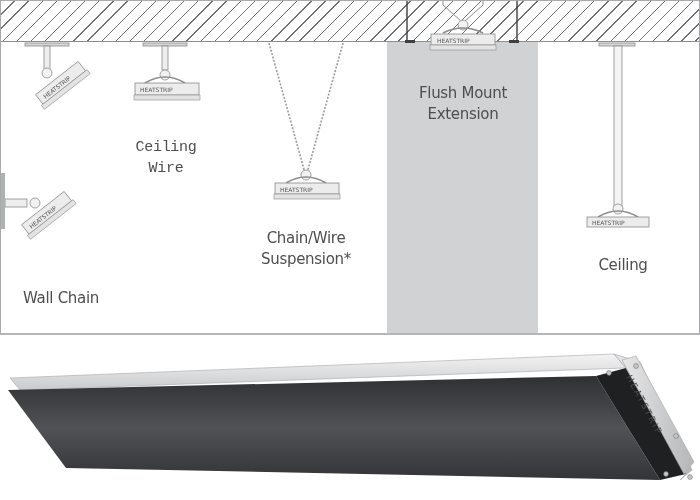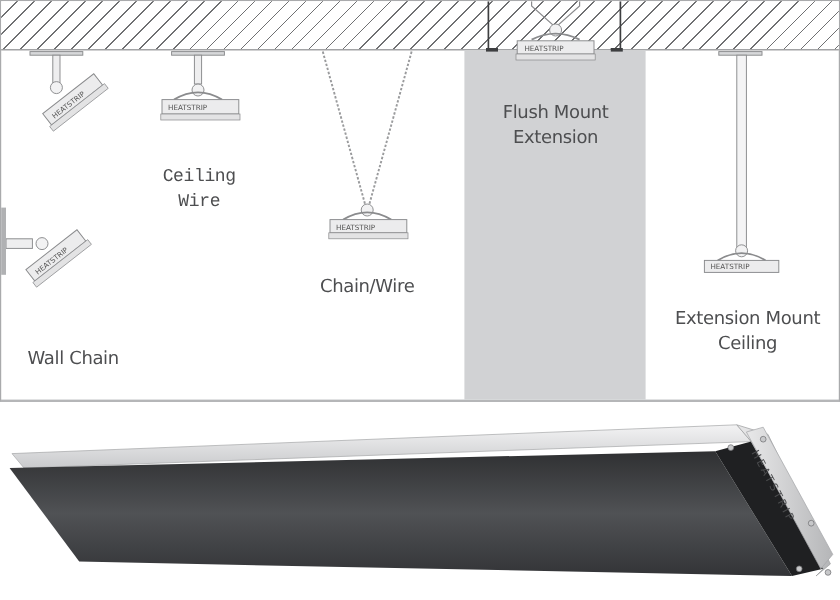--- a/index.html
+++ b/index.html
@@ -63,20 +63,21 @@
     <line x1="8" y1="2" x2="44" y2="132" stroke="#9a9b9d" stroke-width="1.6" stroke-dasharray="2 1.5"></line>
     <line x1="82" y1="2" x2="46" y2="132" stroke="#9a9b9d" stroke-width="1.6" stroke-dasharray="2 1.5"></line>
     <circle cx="45" cy="134" r="5" fill="#f2f2f3" stroke="#8a8b8d" stroke-width="0.8"></circle>
     <path d="M25 142 Q45 130 65 142" fill="none" stroke="#8a8b8d" stroke-width="1.5"></path>
     <rect x="14" y="142" width="64" height="11" fill="#ececed" stroke="#8a8b8d" stroke-width="0.8"></rect>
     <rect x="13" y="153" width="66" height="5" fill="#e3e3e4" stroke="#8a8b8d" stroke-width="0.6"></rect>
     <text x="19" y="150.5" font-size="6" fill="#555" font-family="DejaVu Sans, sans-serif">HEATSTRIP</text>
   </svg>
   <div class="label" style="left:250px;top:207px;width:110px;">
     <div>Chain/Wire</div>
+    <div>Suspension*</div>
   </div>
 
   <svg class="heater-svg" style="left:400px;top:0px" width="124" height="54" viewBox="0 0 124 54">
     <polyline points="6,0 6,40 14,40" fill="none" stroke="#3e3f41" stroke-width="1.4"></polyline>
     <polyline points="116,0 116,40 108,40" fill="none" stroke="#3e3f41" stroke-width="1.4"></polyline>
     <rect x="4" y="39" width="10" height="3" fill="#3e3f41"></rect>
     <rect x="108" y="39" width="10" height="3" fill="#3e3f41"></rect>
     <polyline points="42,0 42,4 60,20 64,20 82,4 82,0" fill="none" stroke="#8a8b8d" stroke-width="1"></polyline>
     <circle cx="62" cy="24" r="5" fill="#f2f2f3" stroke="#8a8b8d" stroke-width="0.8"></circle>
     <path d="M42 32 Q62 22 82 32" fill="none" stroke="#8a8b8d" stroke-width="1.5"></path>
@@ -91,21 +92,20 @@
 
   <svg class="heater-svg" style="left:578px;top:40px" width="90" height="190" viewBox="0 0 90 190">
     <rect x="20" y="2" width="36" height="3" fill="#d6d7d9" stroke="#8a8b8d" stroke-width="0.8"></rect>
     <rect x="35" y="5" width="8" height="160" fill="#f4f4f5" stroke="#8a8b8d" stroke-width="0.8"></rect>
     <circle cx="39" cy="168" r="5" fill="#f2f2f3" stroke="#8a8b8d" stroke-width="0.8"></circle>
     <path d="M19 176 Q39 164 59 176" fill="none" stroke="#8a8b8d" stroke-width="1.5"></path>
     <rect x="8" y="176" width="62" height="10" fill="#ececed" stroke="#8a8b8d" stroke-width="0.8"></rect>
     <text x="13" y="183.5" font-size="6" fill="#555" font-family="DejaVu Sans, sans-serif">HEATSTRIP</text>
   </svg>
   <div class="label" style="left:556px;top:234px;width:132px;">
-    <div>Extension Mount</div>
     <div>Ceiling</div>
   </div>
 </div>
 
 <svg class="product" viewBox="0 340 700 160" width="700" height="160">
   <defs>
     <linearGradient id="panelGrad" x1="0" y1="0" x2="0" y2="1">
       <stop offset="0" stop-color="#2f3032"></stop>
       <stop offset="0.5" stop-color="#505255"></stop>
       <stop offset="1" stop-color="#333437"></stop>

